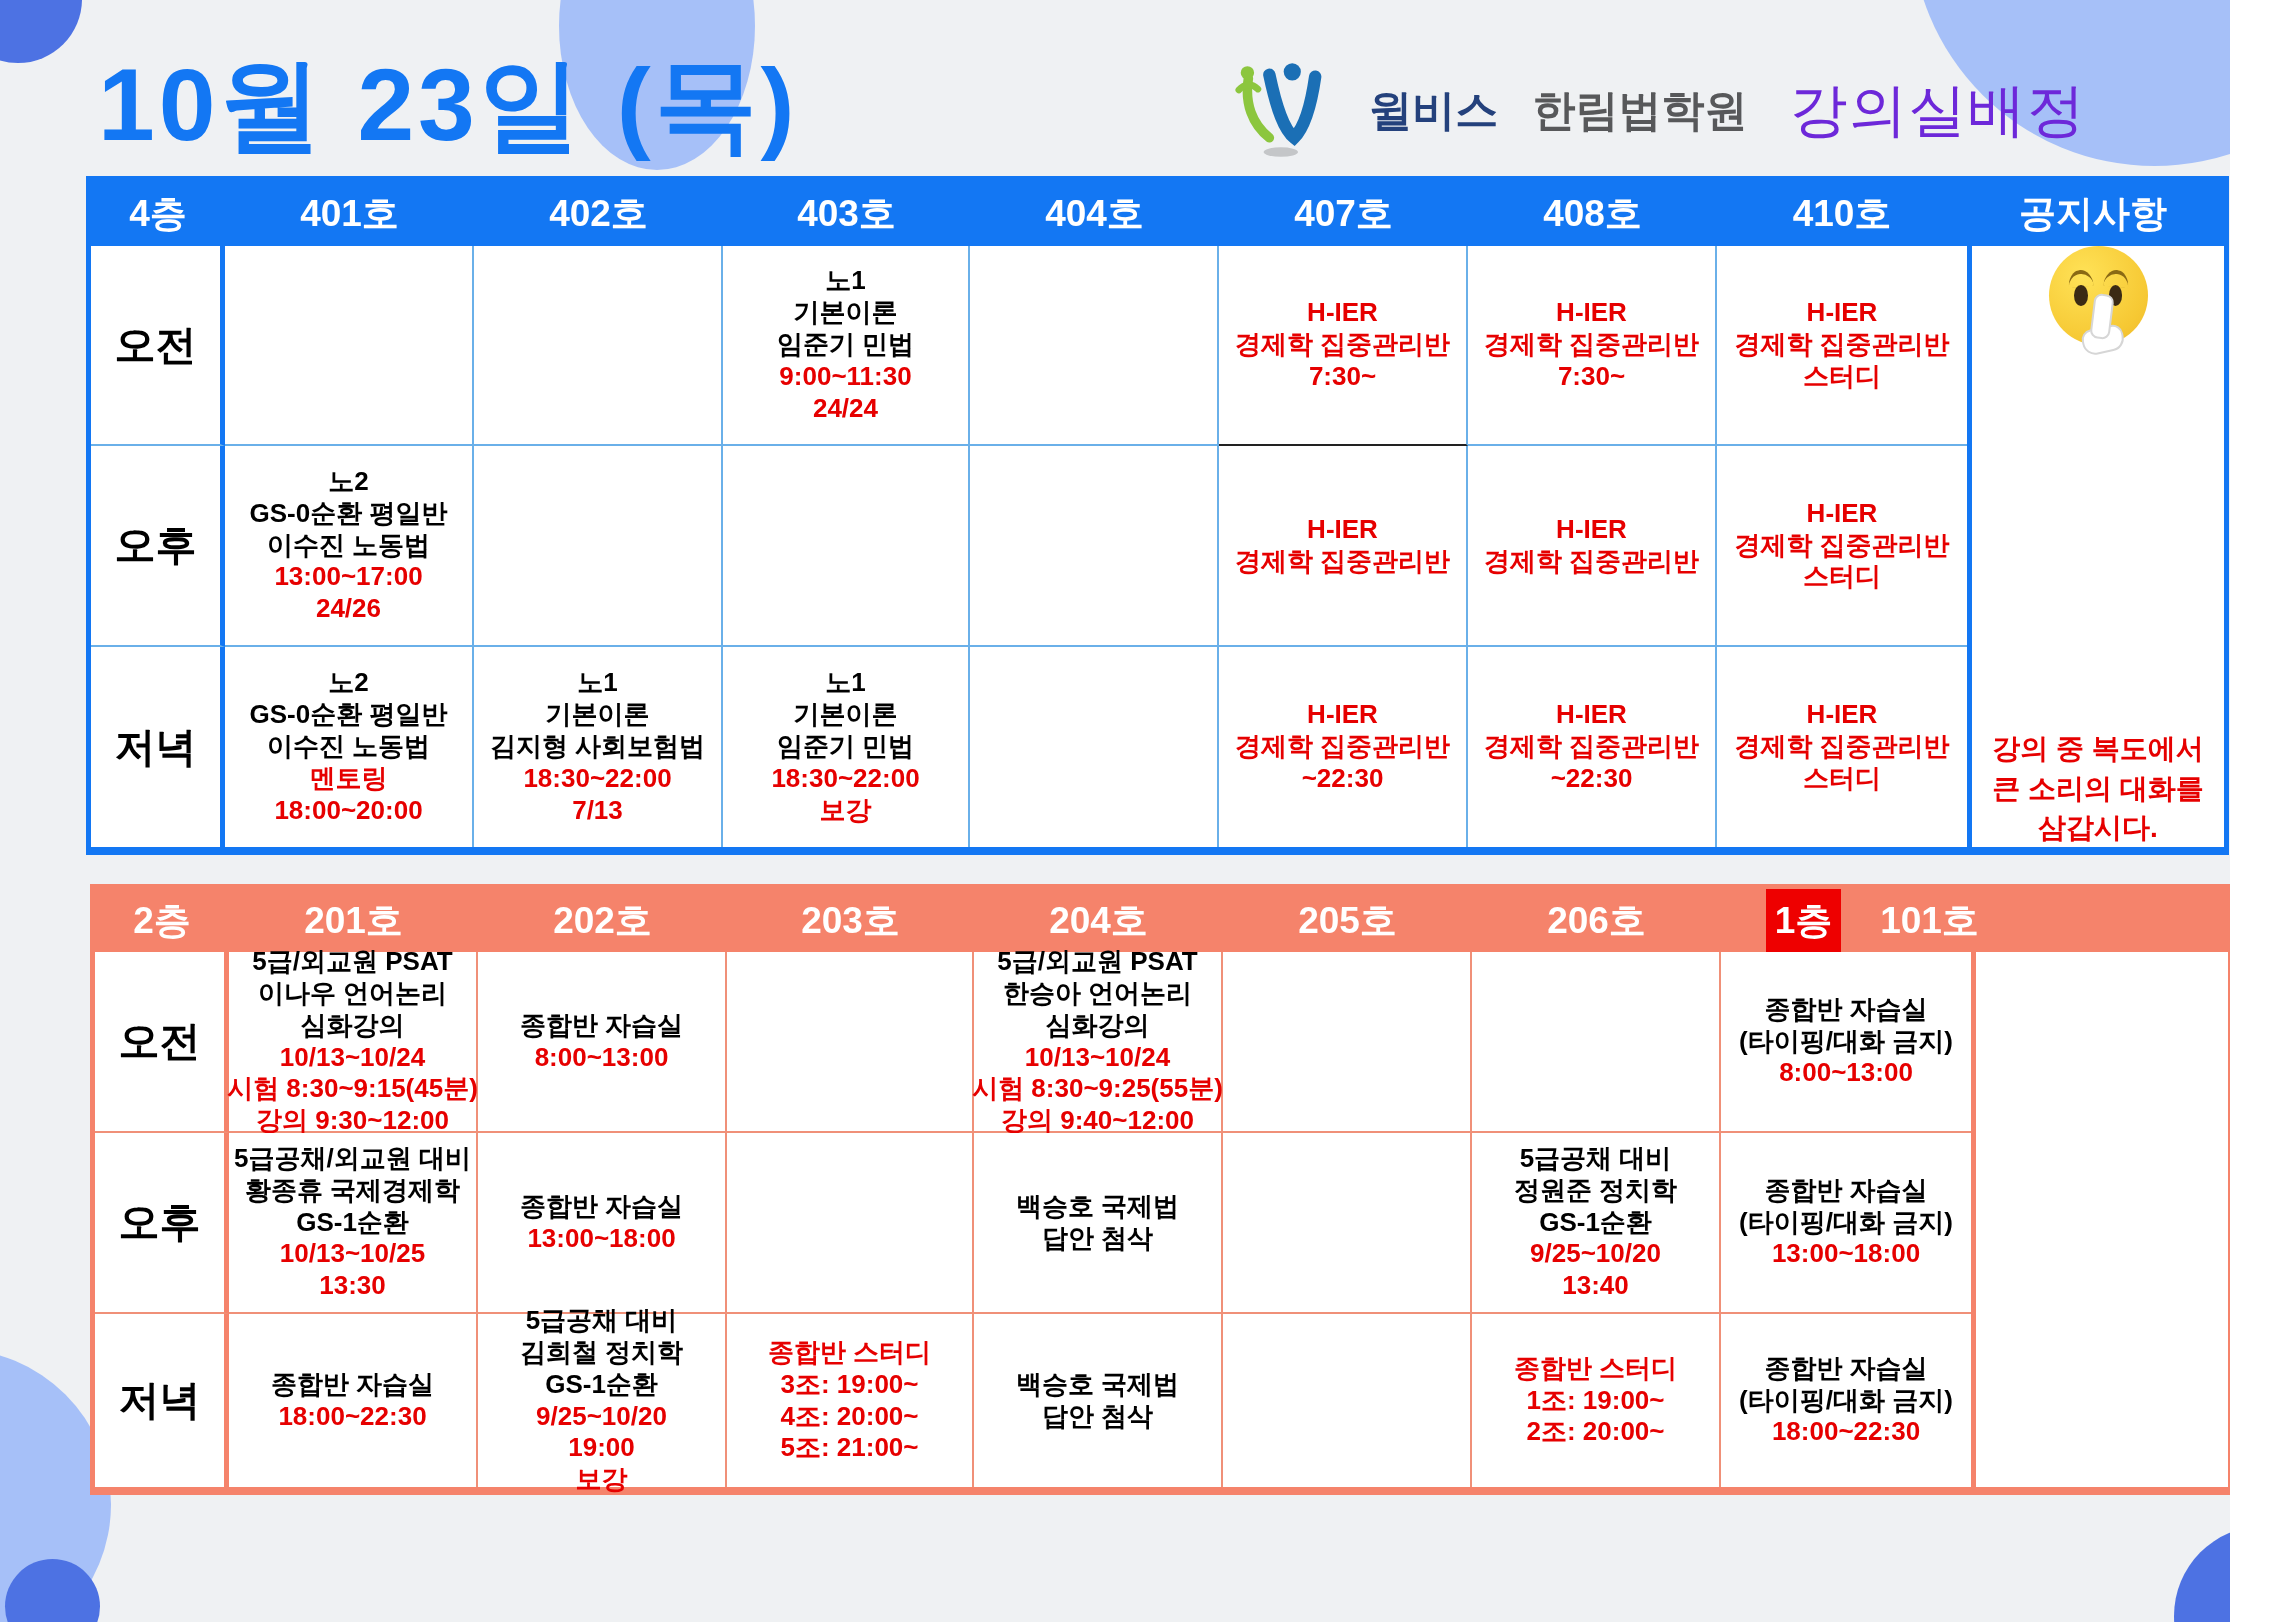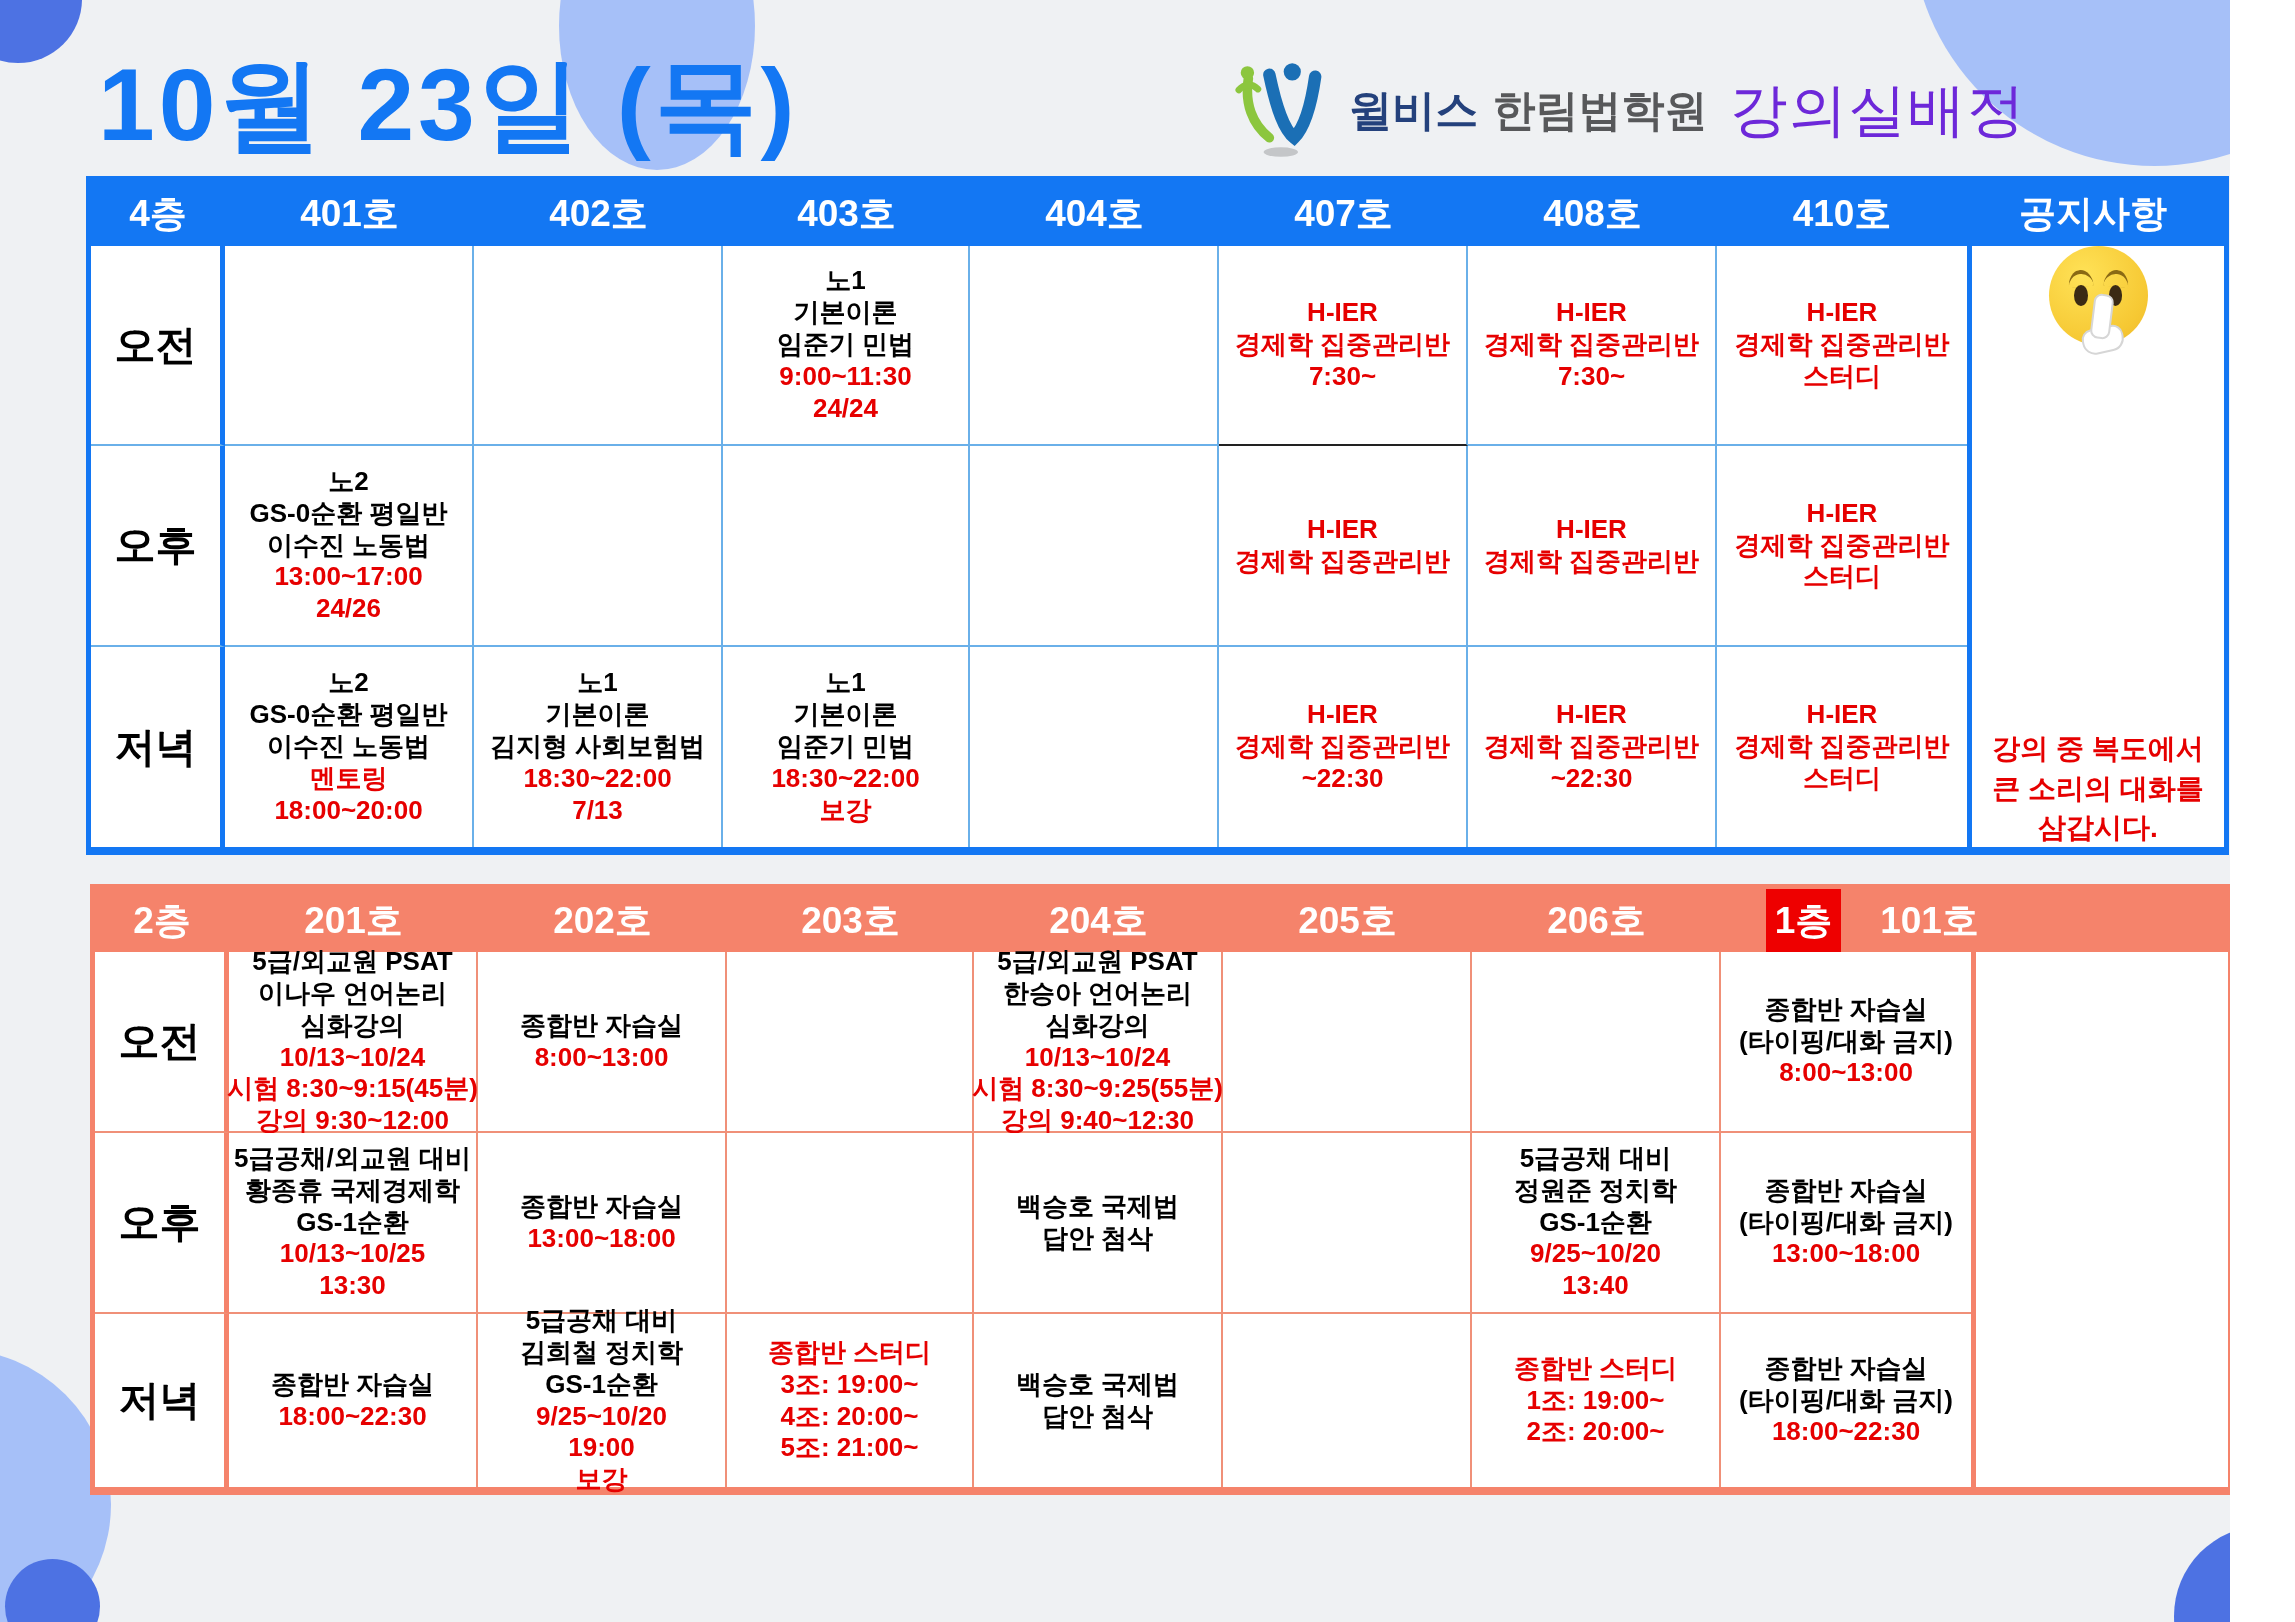--- a/index.html
+++ b/index.html
@@ -14,21 +14,21 @@
   .b-tc{left:559px;top:-118px;width:196px;height:288px;}
   .b-tr{left:1911px;top:-321px;width:487px;height:487px;}
   .b-rm{left:2252px;top:739px;width:173px;height:173px;}
   .b-bl{left:-200px;top:1349px;width:311px;height:311px;}
   .b-bld{left:5.2px;top:1559px;width:95px;height:95px;}
   .b-br{left:2219px;top:1269px;width:278px;height:278px;}
   .b-brd{left:2174px;top:1526px;width:180px;height:180px;}
 
   
   .title{position:absolute;left:98px;top:38px;font-size:102px;font-weight:800;color:#1377f3;letter-spacing:3.9px;z-index:2;white-space:nowrap;}
-  .logo{position:absolute;left:1235px;top:58px;height:105px;display:flex;align-items:center;z-index:2;white-space:nowrap;}
+  .logo{position:absolute;left:1235px;top:58px;height:105px;display:flex;align-items:center;z-index:2;white-space:nowrap;gap:20px;}
   .logo .brand1{font-size:43px;font-weight:bold;color:#24417c;margin-left:9.2px;}
   .logo .brand2{font-size:43px;font-weight:bold;color:#57585a;margin-left:14.4px;}
   .logo .heading{font-size:58px;font-weight:400;color:#6d28d9;margin-left:22px;letter-spacing:1.3px;}
 
   
   .tbl{position:absolute;background:#fff;z-index:2;}
   .tbl4{left:86px;top:176px;border:5.9px solid #1377f3;border-bottom-width:8.5px;}
   .tbl2{left:90px;top:884px;border:5.9px solid #f5836b;border-bottom-width:8.5px;}
   .hdr{display:flex;}
   .tbl4 .hdr{height:65px;background:#1377f3;}
@@ -251,21 +251,21 @@
             <div class="ln">종합반 자습실</div>
             <div class="ln red">8:00~13:00</div>
           </div>
           <div class="cell"></div>
           <div class="cell">
             <div class="ln">5급/외교원 PSAT</div>
             <div class="ln">한승아 언어논리</div>
             <div class="ln">심화강의</div>
             <div class="ln red">10/13~10/24</div>
             <div class="ln red">시험 8:30~9:25(55분)</div>
-            <div class="ln red">강의 9:40~12:30</div>
+            <div class="ln red">강의 9:40~12:00</div>
           </div>
           <div class="cell"></div>
           <div class="cell"></div>
           <div class="cell lastcol">
             <div class="ln">종합반 자습실</div>
             <div class="ln">(타이핑/대화 금지)</div>
             <div class="ln red">8:00~13:00</div>
           </div>
           <div class="cell lbl c0">오후</div>
           <div class="cell">

